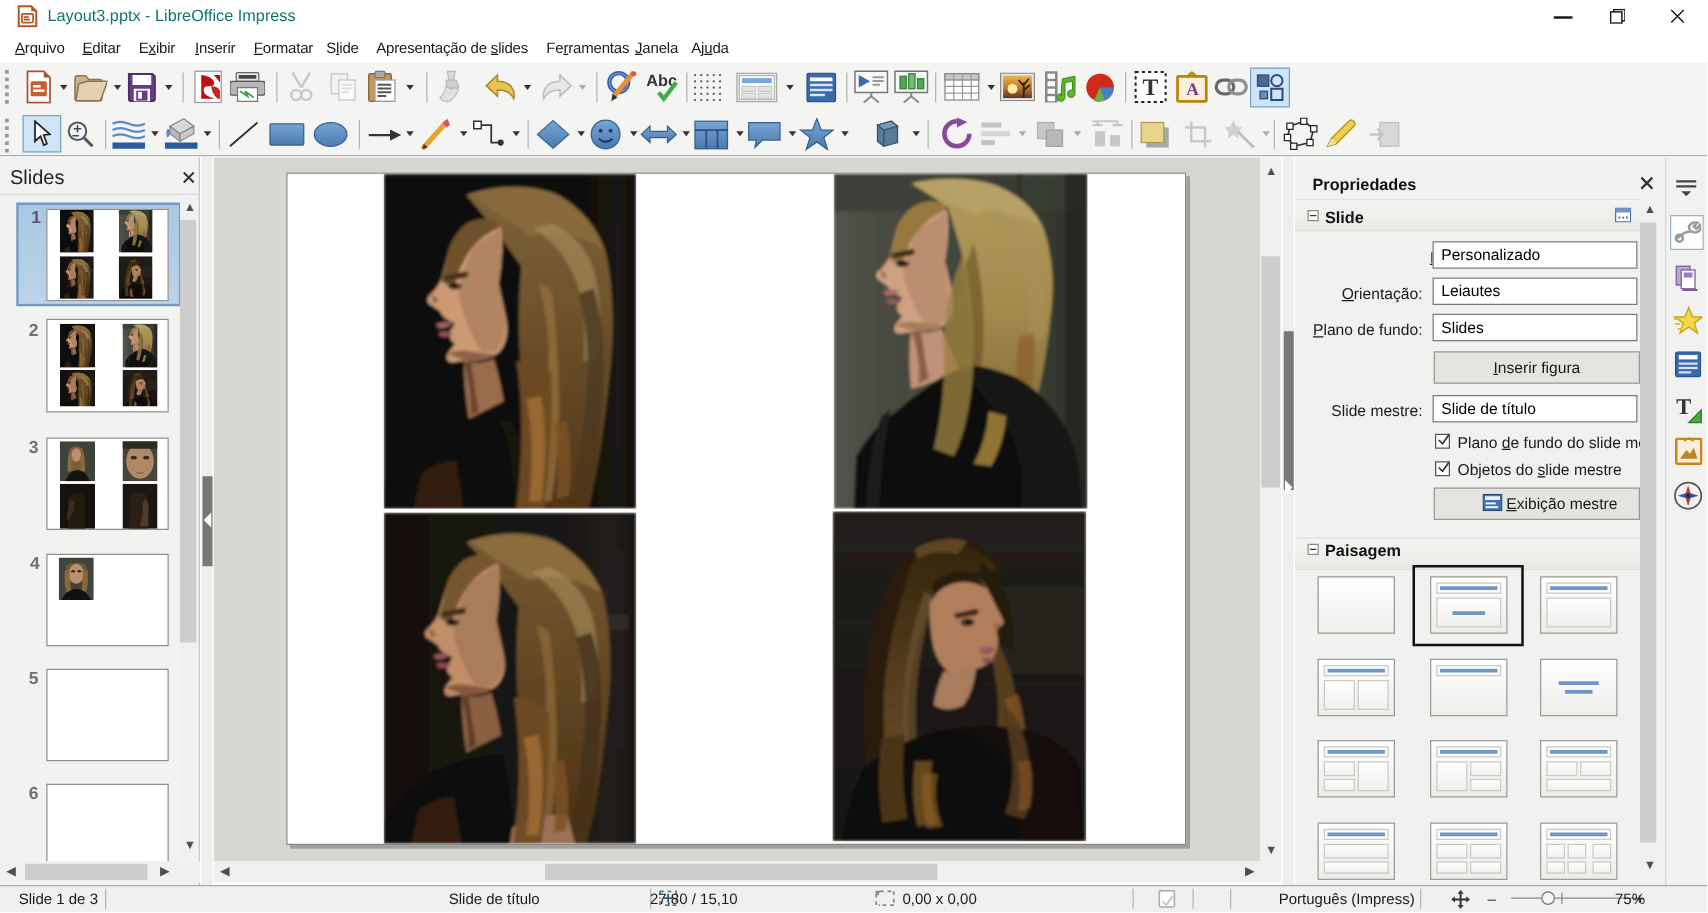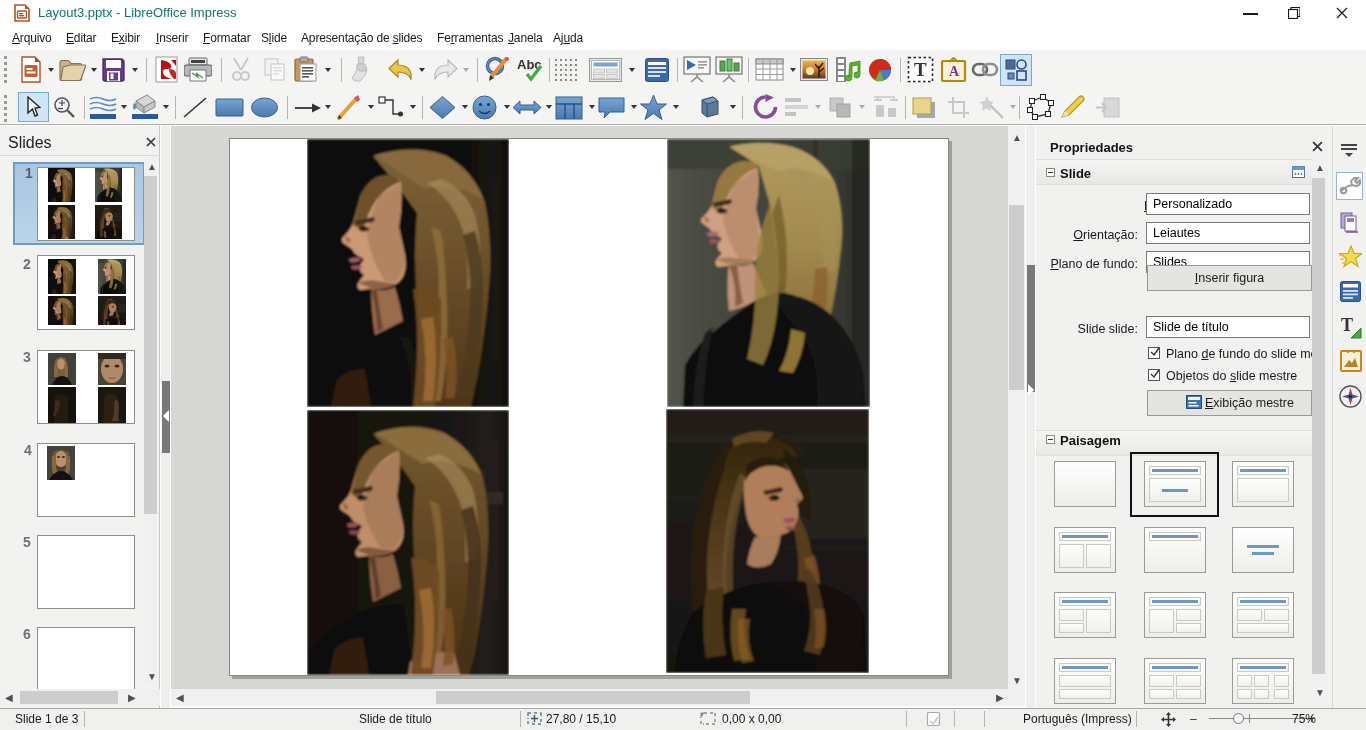--- a/index.html
+++ b/index.html
@@ -813,22 +813,22 @@
     <circle cx="6.5" cy="8" r="0.9" fill="#4a72a8"></circle>
     <circle cx="9.5" cy="8" r="0.9" fill="#4a72a8"></circle>
   </svg>
 
 <div class="lbl" style="left:1096px;top:199px;width:98px"><u>F</u>ormato:</div>
 <div class="input" style="top:193px">Personalizado</div>
 <div class="lbl" style="left:1040px;top:228px;width:98px"><u>O</u>rientação:</div>
 <div class="input" style="top:222px">Leiautes</div>
 <div class="lbl" style="left:1040px;top:257px;width:98px"><u>P</u>lano de fundo:</div>
 <div class="input" style="top:251px">Slides</div>
-<div class="btn" style="top:265px"><u>I</u>nserir figura</div>
-<div class="lbl" style="left:1040px;top:322px;width:98px">Slide slide:</div>
+<div class="btn" style="top:281px"><u>I</u>nserir figura</div>
+<div class="lbl" style="left:1040px;top:322px;width:98px">Slide mestre:</div>
 <div class="input" style="top:316px">Slide de título</div>
 
 <div class="cb" style="top:347px"></div>
 <svg class="abs" style="left:1149px;top:346px" width="12" height="12" viewBox="0 0 12 12">
     <path d="M2 6 L5 9 L10 2" fill="none" stroke="#333" stroke-width="1.4"></path>
   </svg>
 <div class="cbl" style="top:347px">Plano <u>d</u>e fundo do slide mes</div>
 <div class="cb" style="top:369px"></div>
 <svg class="abs" style="left:1149px;top:368px" width="12" height="12" viewBox="0 0 12 12">
     <path d="M2 6 L5 9 L10 2" fill="none" stroke="#333" stroke-width="1.4"></path>
@@ -987,21 +987,21 @@
 
 <div class="abs" id="statusbar"></div>
 <div class="st abs" style="left:15px">Slide 1 de 3</div>
 <div class="ssep abs" style="left:84px"></div>
 <div class="st abs" style="left:359px">Slide de título</div>
 <div class="ssep abs" style="left:520px"></div>
 <svg class="abs" style="left:527px;top:712px" width="15" height="13" viewBox="0 0 15 13">
  <path d="M1 4 v-3 h3 M7 1 h3 M13 1 h1 v3 M14 7 v3 M14 12 h-3 M8 12 h-3 M1 12 v-3 M1 7 v-1" stroke="#5a7a9a" stroke-width="1.4" fill="none"></path>
  <path d="M4 6.5 h7 M7.5 3 v7" stroke="#3a5a7a" stroke-width="1.4"></path>
 </svg>
-<div class="st abs" style="left:546px">27,80 / 15,10</div>
+<div class="st abs" style="left:520px">27,80 / 15,10</div>
 <svg class="abs" style="left:700px;top:712px" width="16" height="13" viewBox="0 0 16 13">
  <path d="M4 1 h3 M10 1 h3 M15 1 v3 M15 7 v3 M15 12 h-3 M9 12 h-3 M4 12 h-1 M1 12 v-3 M1 6 v-2" stroke="#888" stroke-width="1.4" fill="none"></path>
  <path d="M1 2 l2 2 M1 4 l0 -3 l3 0 z" fill="#888" stroke="#888"></path>
 </svg>
 <div class="st abs" style="left:722px">0,00 x 0,00</div>
 <svg class="abs" style="left:926px;top:711px" width="15" height="16" viewBox="0 0 15 16">
  <rect x="1.5" y="1.5" width="12" height="13" rx="1" fill="#fdfdfd" stroke="#aaa" stroke-width="1.2"></rect>
  <path d="M4 10 l3 3 l5 -7" fill="none" stroke="#c0c0c0" stroke-width="1.4"></path>
 </svg>
 <div class="ssep abs" style="left:906px"></div>

